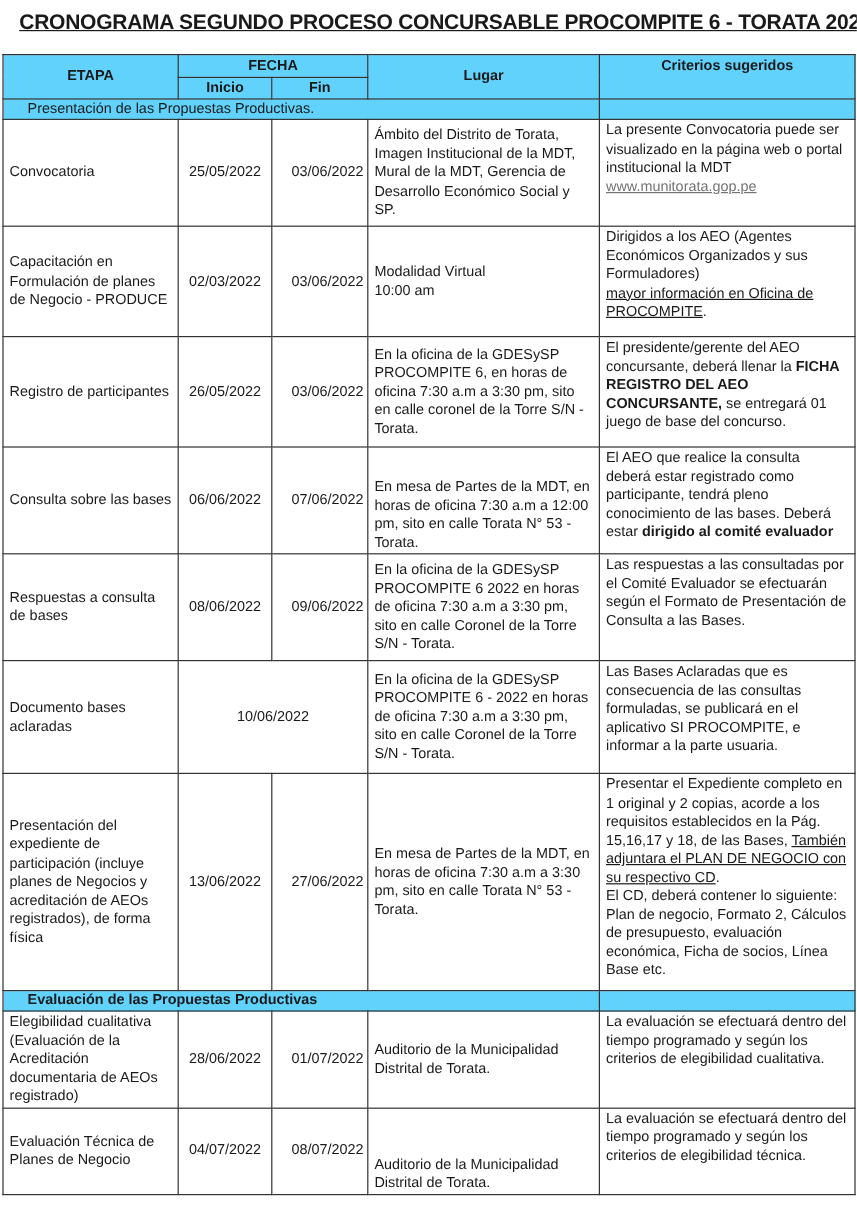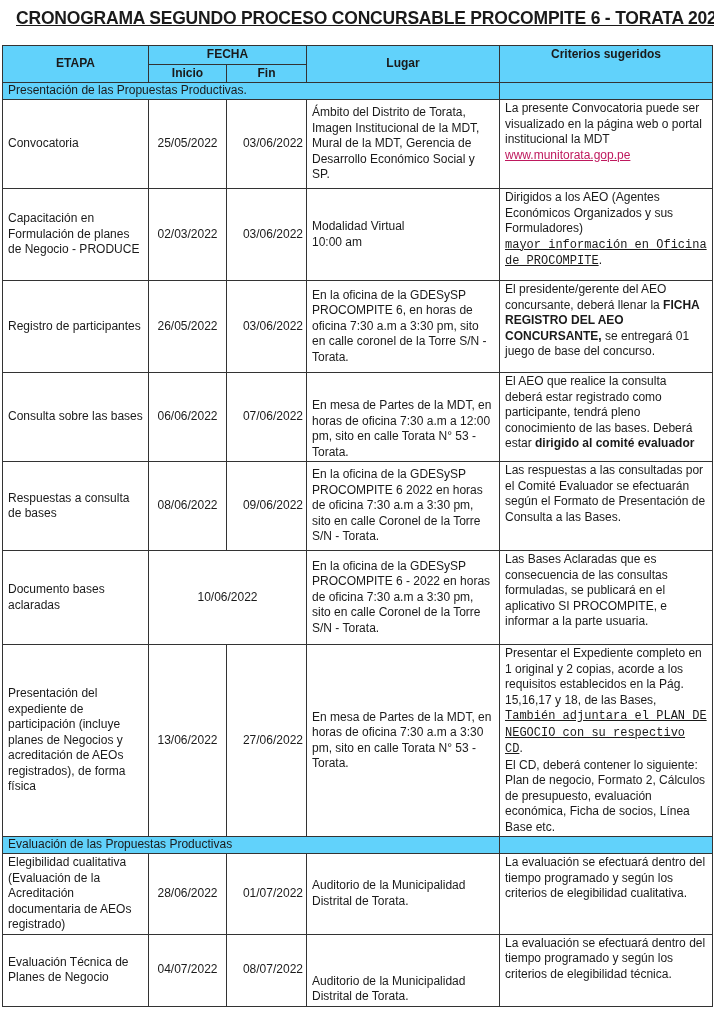--- a/index.html
+++ b/index.html
@@ -4,28 +4,28 @@
 <style>
   html, body { margin: 0; padding: 0; background: #ffffff; }
   body { width: 714px; height: 1024px; position: relative; overflow: hidden;
          font-family: "Liberation Sans", sans-serif; color: #1a1a1a; }
   .title { position: absolute; left: 16px; top: 8px; width: 710px; font-size: 17.5px;
            font-weight: bold; text-decoration: underline; letter-spacing: -0.2px; white-space: nowrap; }
   table { position: absolute; left: 2px; top: 45px; width: 710px; border-collapse: collapse;
           table-layout: fixed; font-size: 12px; line-height: 15.5px; }
   td, th { border: 1px solid #333; padding: 1px 5px; vertical-align: middle; }
   th { background: #61d2fb; font-weight: bold; text-align: center; font-size: 12px; }
-  .sec td { background: #61d2fb; padding: 0 5px; height: 16px; }
-  .sec .bold { font-weight: normal; margin-left: 26px; }
+  .sec td { background: #61d2fb; padding: 0 20px; height: 16px; }
+  .sec .bold { font-weight: bold; margin-left: 26px; }
   .date { text-align: center; white-space: nowrap; padding: 1px 2px; margin-top: 28px; }
   .date-r { text-align: right; white-space: nowrap; padding: 18px 3px; }
   .crit { vertical-align: top; }
   .lug-bottom { vertical-align: bottom; }
-  a.link { color: #be185d; text-decoration: underline; }
-  .u { text-decoration: underline; font-family: Liberation Mono, monospace; }
+  a.link { color: #737373; text-decoration: underline; }
+  .u { text-decoration: underline; }
   b { font-weight: bold; }
 </style>
 </head>
 <body>
 
 <div class="title">CRONOGRAMA SEGUNDO PROCESO CONCURSABLE PROCOMPITE 6 - TORATA 2022</div>
 
 <table>
   <colgroup>
     <col style="width:146px">

